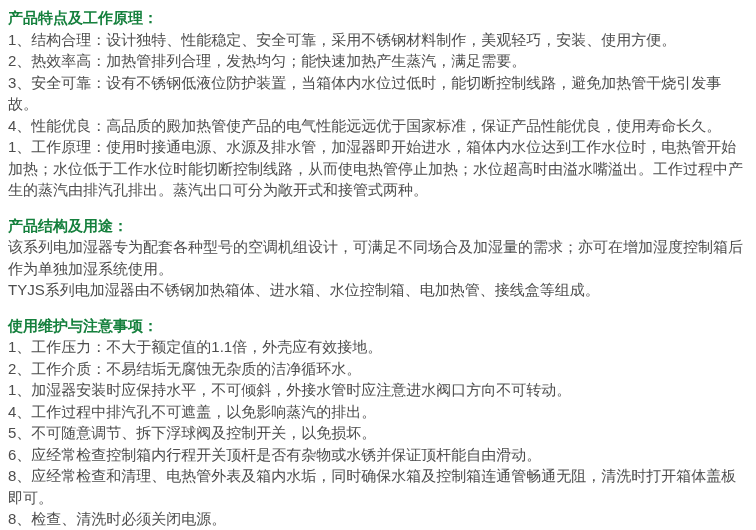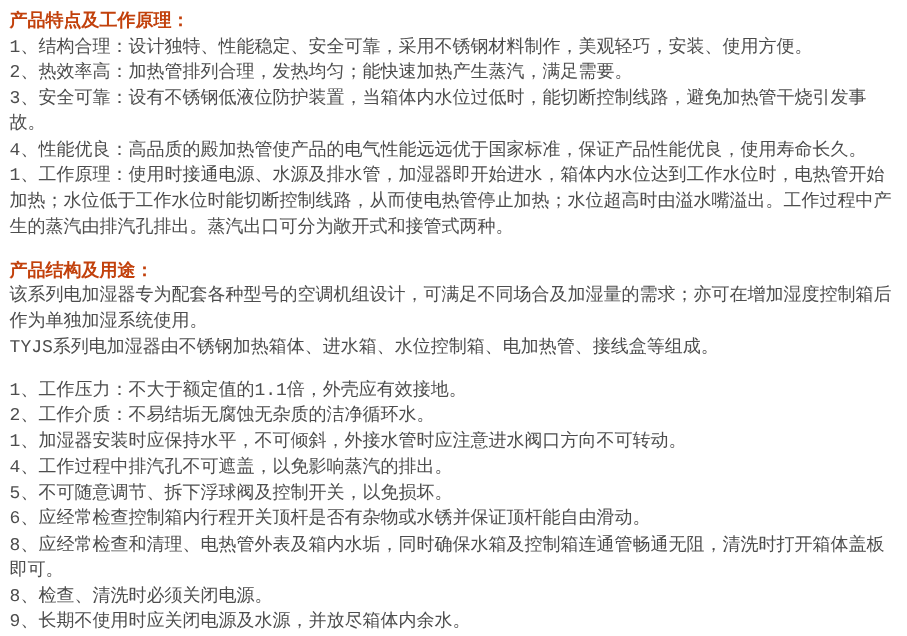--- a/index.html
+++ b/index.html
@@ -23,26 +23,25 @@
     text-align: left;
   }
   .section {
     margin: 0 0 14px 0;
   }
   .section:last-child {
     margin-bottom: 0;
   }
   .heading {
     margin: 0;
-    color: #c2410c;
+    color: #15803d;
     font-weight: bold;
   }
   .line {
     margin: 0;
-    font-family: Liberation Mono, monospace;
   }
 </style>
 </head>
 <body>
 
 <div class="doc">
 
   <div class="section">
     <p class="heading">产品特点及工作原理：</p>
     <p class="line">1、结构合理：设计独特、性能稳定、安全可靠，采用不锈钢材料制作，美观轻巧，安装、使用方便。</p>
@@ -52,20 +51,21 @@
     <p class="line">1、工作原理：使用时接通电源、水源及排水管，加湿器即开始进水，箱体内水位达到工作水位时，电热管开始加热；水位低于工作水位时能切断控制线路，从而使电热管停止加热；水位超高时由溢水嘴溢出。工作过程中产生的蒸汽由排汽孔排出。蒸汽出口可分为敞开式和接管式两种。</p>
   </div>
 
   <div class="section">
     <p class="heading">产品结构及用途：</p>
     <p class="line">该系列电加湿器专为配套各种型号的空调机组设计，可满足不同场合及加湿量的需求；亦可在增加湿度控制箱后作为单独加湿系统使用。</p>
     <p class="line">TYJS系列电加湿器由不锈钢加热箱体、进水箱、水位控制箱、电加热管、接线盒等组成。</p>
   </div>
 
   <div class="section">
+    <p class="heading">使用维护与注意事项：</p>
     <p class="line">1、工作压力：不大于额定值的1.1倍，外壳应有效接地。</p>
     <p class="line">2、工作介质：不易结垢无腐蚀无杂质的洁净循环水。</p>
     <p class="line">1、加湿器安装时应保持水平，不可倾斜，外接水管时应注意进水阀口方向不可转动。</p>
     <p class="line">4、工作过程中排汽孔不可遮盖，以免影响蒸汽的排出。</p>
     <p class="line">5、不可随意调节、拆下浮球阀及控制开关，以免损坏。</p>
     <p class="line">6、应经常检查控制箱内行程开关顶杆是否有杂物或水锈并保证顶杆能自由滑动。</p>
     <p class="line">8、应经常检查和清理、电热管外表及箱内水垢，同时确保水箱及控制箱连通管畅通无阻，清洗时打开箱体盖板即可。</p>
     <p class="line">8、检查、清洗时必须关闭电源。</p>
     <p class="line">9、长期不使用时应关闭电源及水源，并放尽箱体内余水。</p>
   </div>

